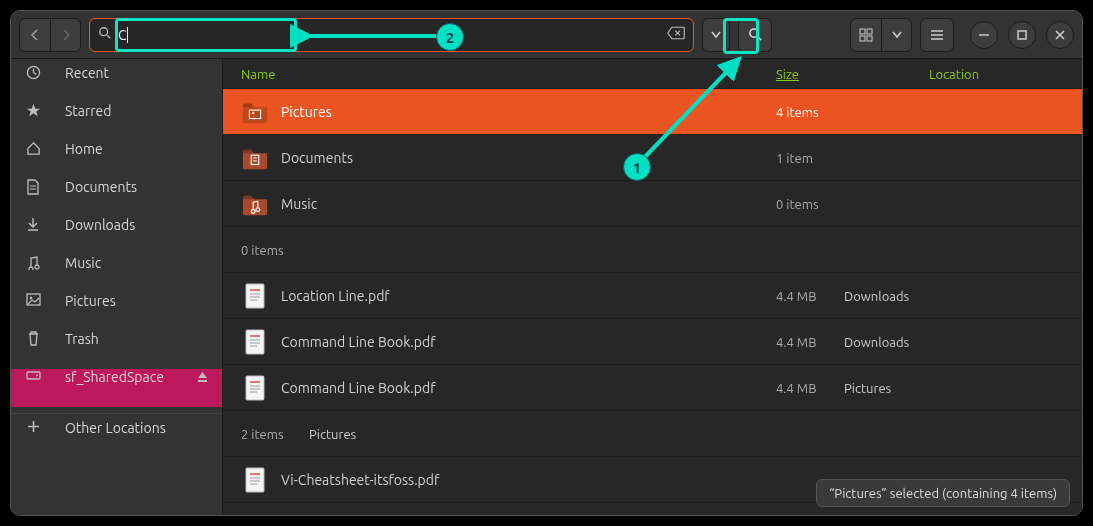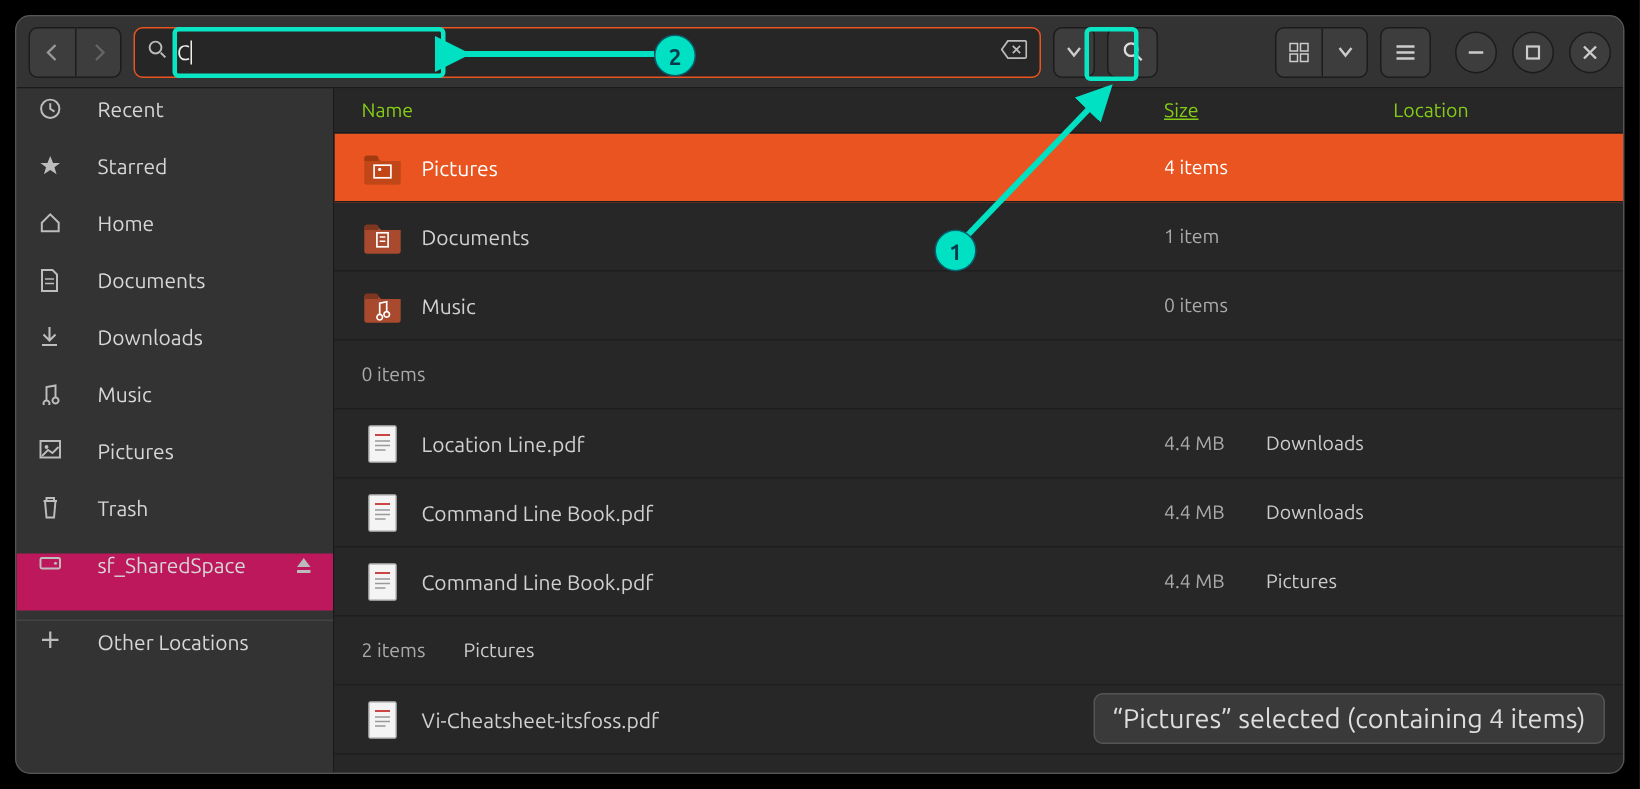--- a/index.html
+++ b/index.html
@@ -212,26 +212,26 @@
   .cell-name { flex: 1; display: flex; align-items: center; gap: 12px; }
   .folder-icon, .file-icon {
     width: 28px; height: 24px; flex: none;
     display: flex; align-items: center; justify-content: center;
   }
   .size { width: 68px; color: #aaa; font-size: 13px; }
   .loc  { width: 220px; color: #ccc; font-size: 13px; }
   .statusbar {
     position: absolute;
     right: 12px;
-    bottom: 19px;
+    bottom: 8px;
     background: #3a3a3a;
     border: 1px solid #555;
     border-radius: 6px;
     padding: 6px 12px;
-    font-size: 18px;
+    font-size: 13px;
     color: #ddd;
   }
   
   .ann {
     position: absolute;
     width: 28px;
     height: 28px;
     background: #00e0c2;
     border-radius: 50%;
     color: #053b4a;

